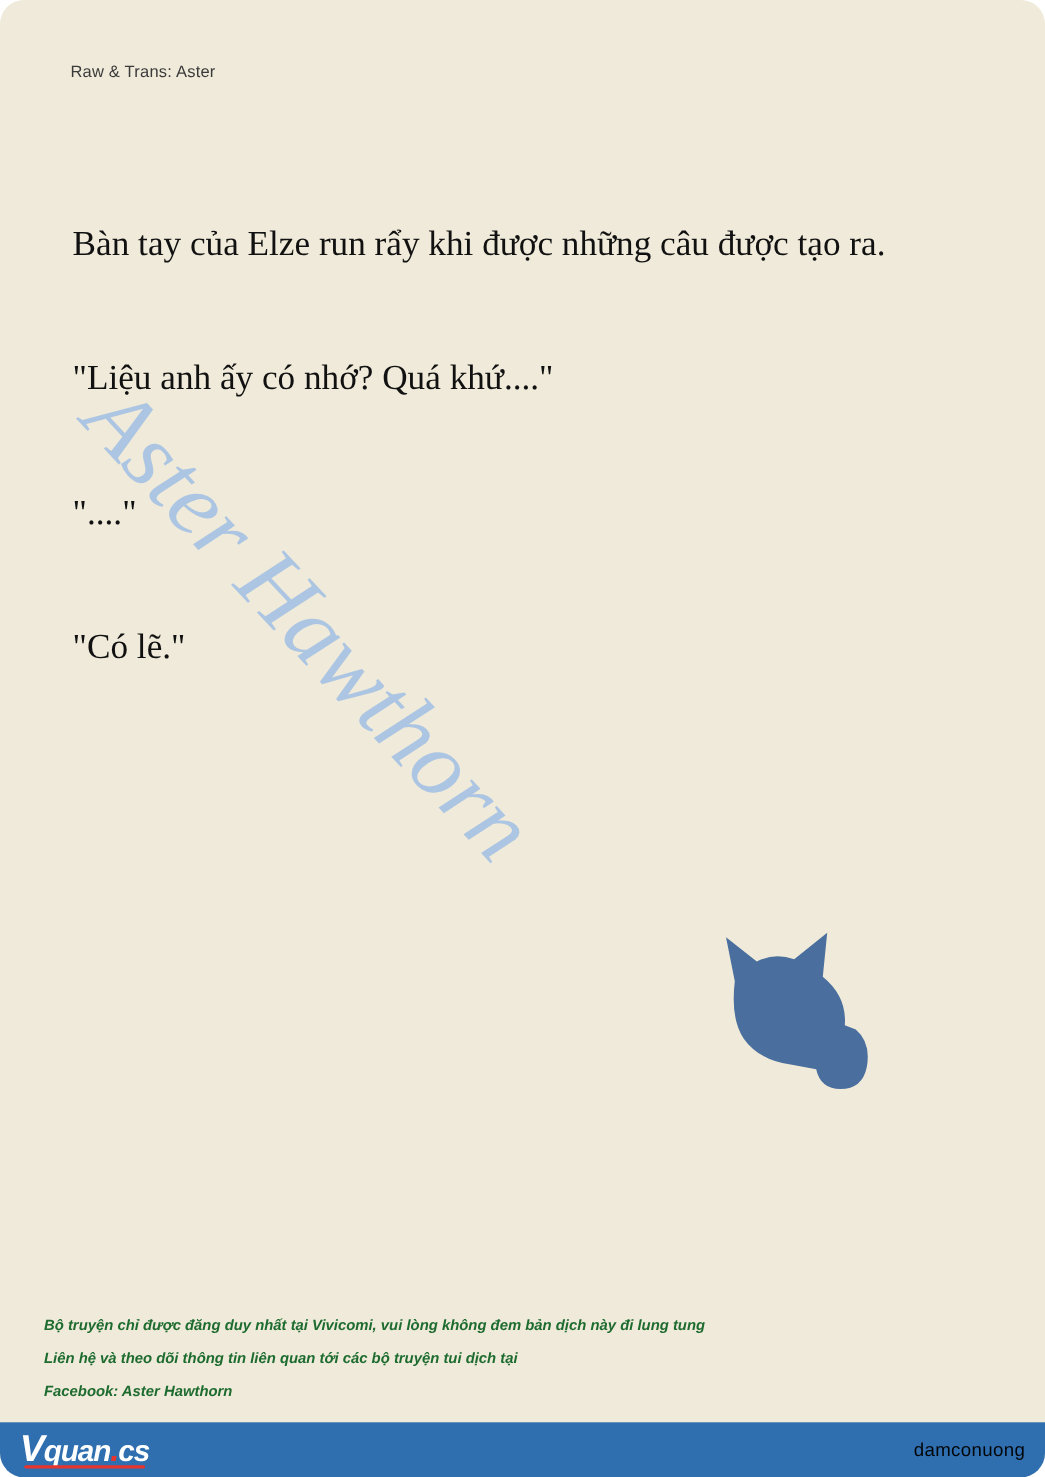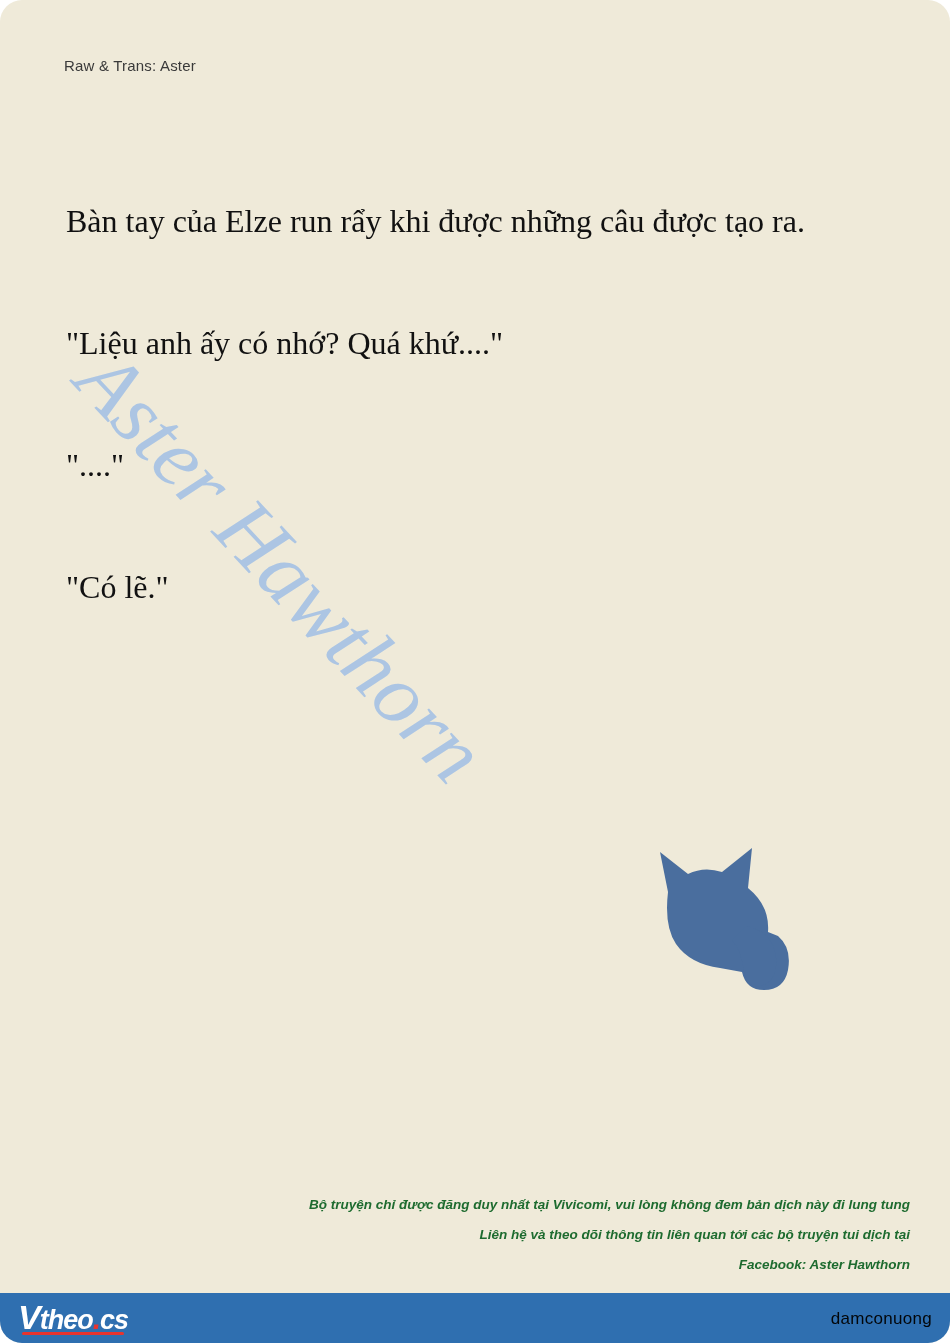--- a/index.html
+++ b/index.html
@@ -74,21 +74,21 @@
     height: 160px;
     pointer-events: none;
   }
 
   
   .footer-note {
     position: absolute;
     left: 0;
     right: 0;
     top: 1190px;
-    text-align: right;
+    text-align: left;
     font-family: "Liberation Sans", sans-serif;
     font-size: 13.5px;
     font-weight: bold;
     font-style: italic;
     color: #1d6b2f;
     line-height: 30px;
   }
   .footer-note div { padding: 0 40px; }
 
   
@@ -172,20 +172,20 @@
 
   <div class="footer-note">
     <div>Bộ truyện chỉ được đăng duy nhất tại Vivicomi, vui lòng không đem bản dịch này đi lung tung</div>
     <div>Liên hệ và theo dõi thông tin liên quan tới các bộ truyện tui dịch tại</div>
     <div>Facebook: Aster Hawthorn</div>
   </div>
 
   <div class="bottom-bar">
     <div class="logo">
       <span class="logo-text">
-        <span class="logo-v">V</span><span>theo</span><span class="logo-dot">.</span><span>cs</span>
+        <span class="logo-v">V</span><span>quan</span><span class="logo-dot">.</span><span>cs</span>
         <span class="logo-underline"></span>
       </span>
     </div>
     <div class="site-tag">damconuong</div>
   </div>
 
 </div>
 
 </body></html>

